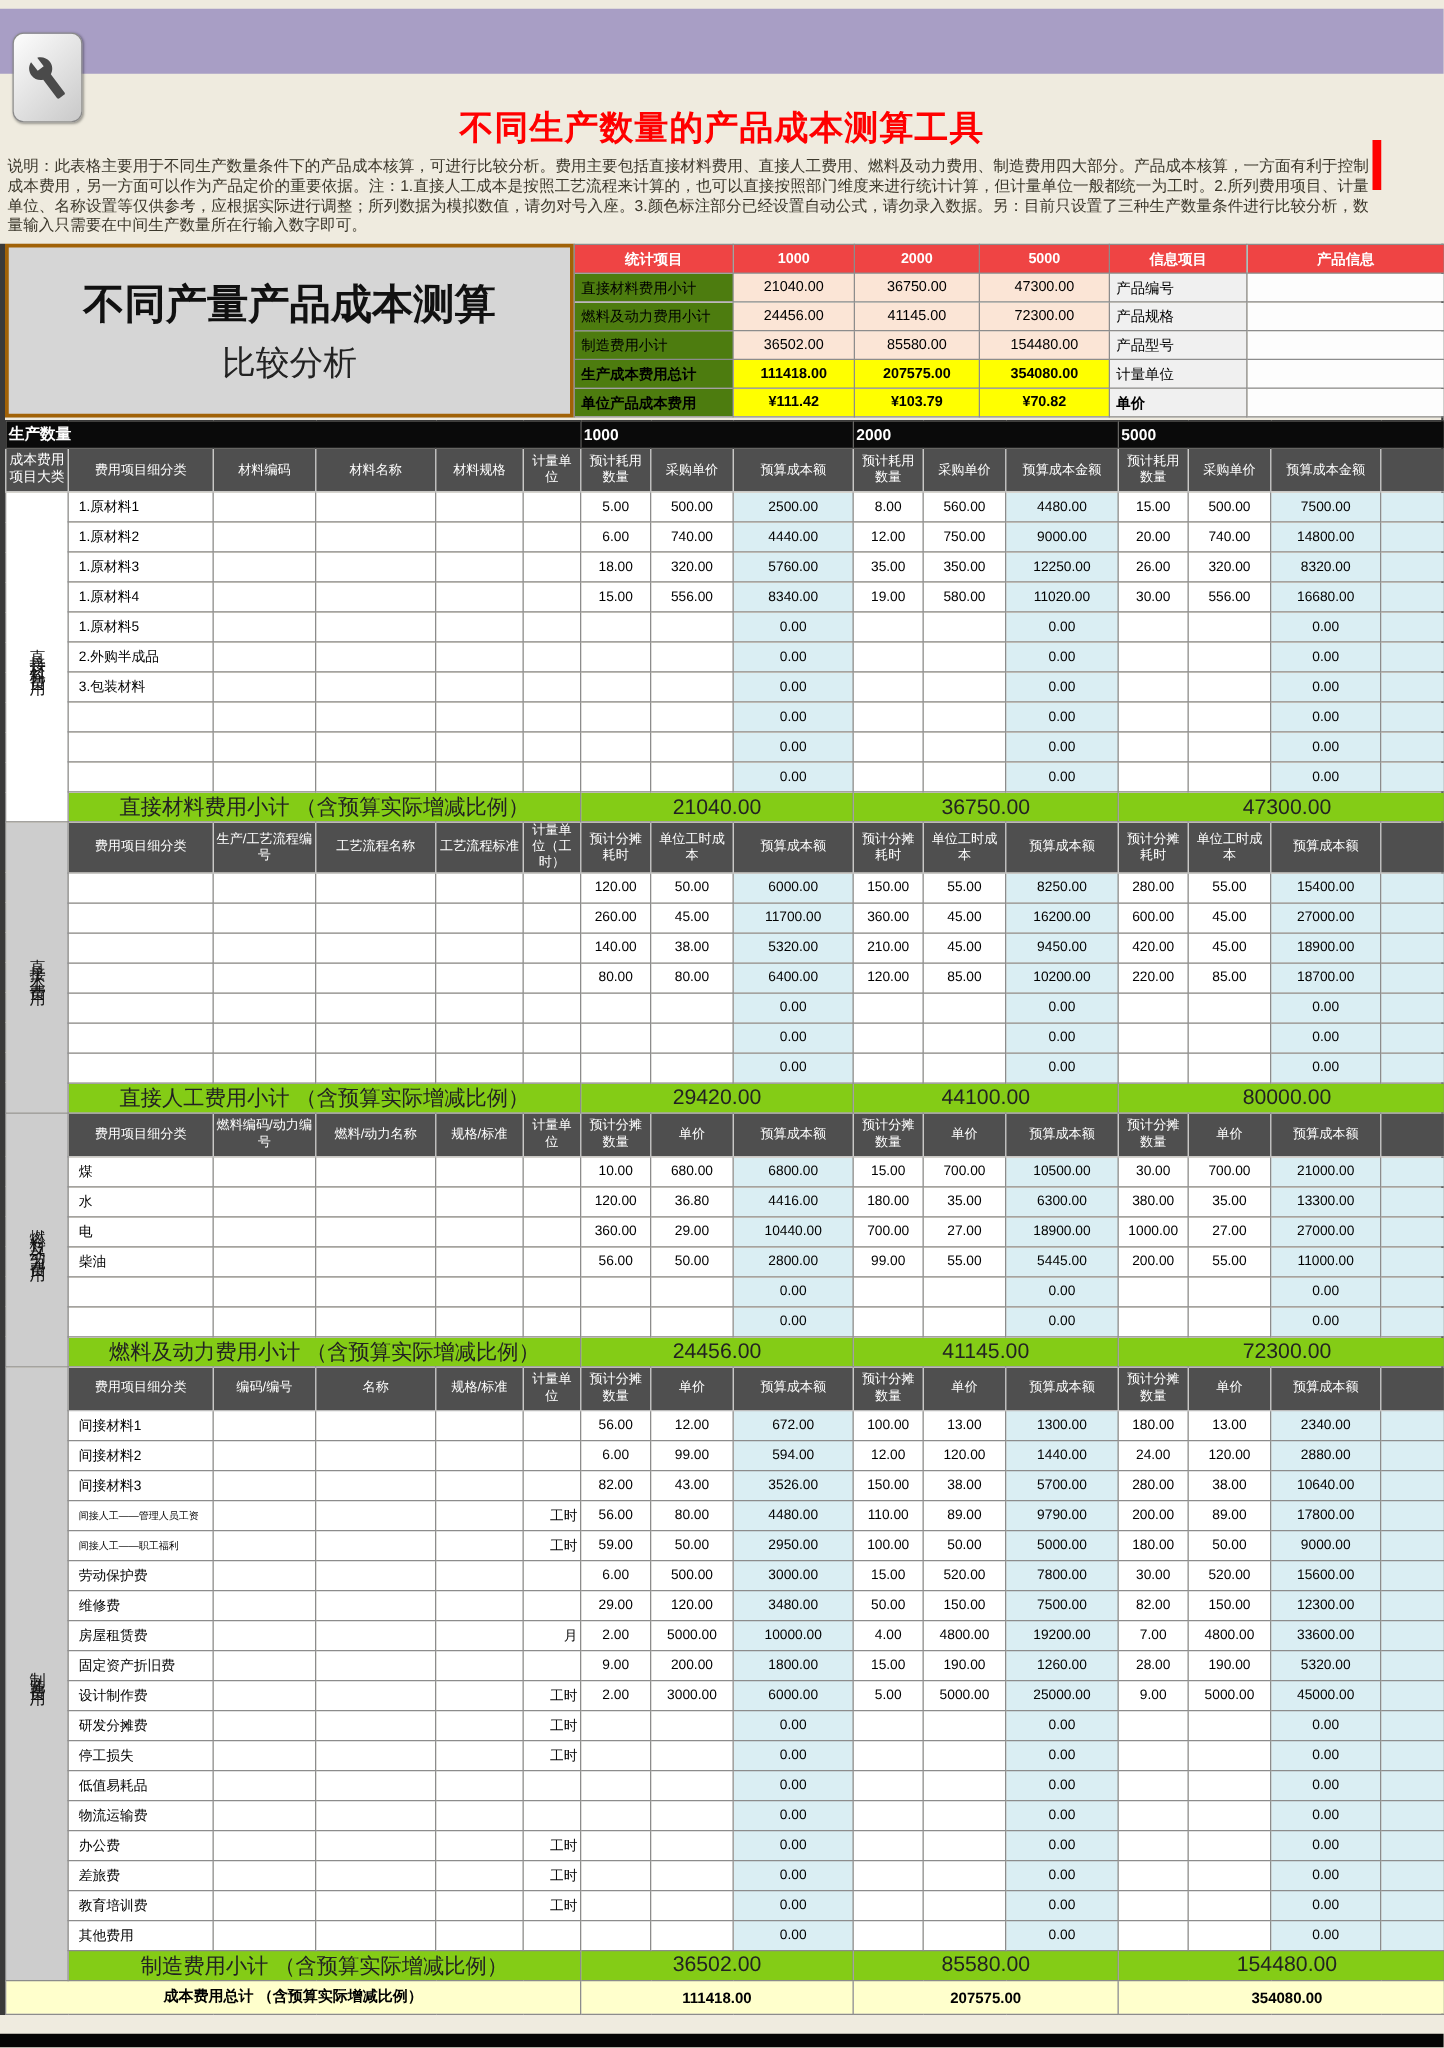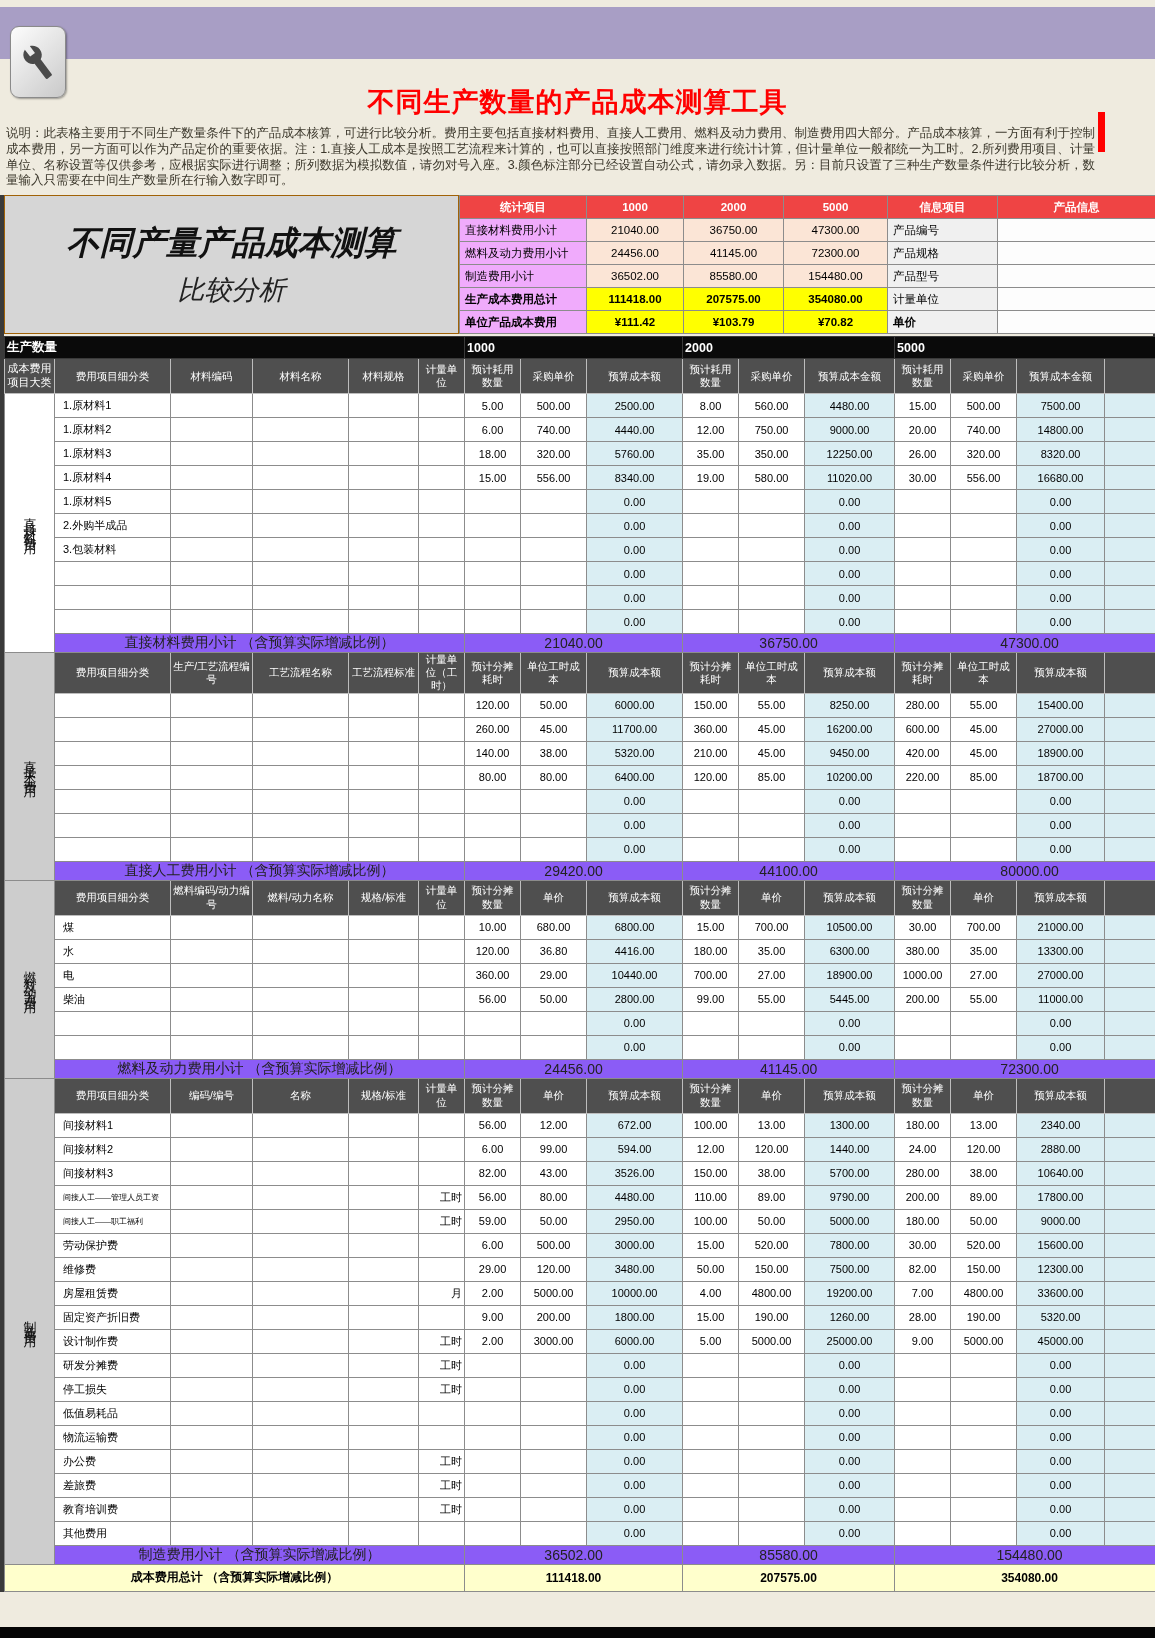--- a/index.html
+++ b/index.html
@@ -20,32 +20,32 @@
   .main-title{margin-top:22px;text-align:center;color:#FF0000;font-size:27px;font-weight:bold;letter-spacing:1px;}
   .instructions{
     margin:6px 4px 0 6px;padding-right:56px;color:#3B372B;
     font-size:12.5px;line-height:15.8px;text-align:justify;
   }
   .red-marker{position:absolute;right:50px;top:112px;width:7px;height:40px;background:#FF0000;}
   
   .sheet{margin-top:6px;border-left:4px solid #3a3a3a;border-right:2px solid #3a3a3a;}
   .summary-row{display:flex;align-items:stretch;}
   .title-box{
-    width:455px;flex:0 0 455px;background:#D6D6D6;border:1px solid #a16207;box-sizing:border-box;
-    display:flex;flex-direction:column;align-items:center;justify-content:center;font-style:italic;
+    width:455px;flex:0 0 455px;background:#D6D6D6;border:3px solid #a16207;box-sizing:border-box;
+    display:flex;flex-direction:column;align-items:center;justify-content:center;
   }
   .title-box .t1{font-size:33px;font-weight:bold;color:#111;}
   .title-box .t2{font-size:27px;color:#222;margin-top:6px;}
   table{border-collapse:collapse;table-layout:fixed;}
   td,th{border:1px solid #8c8c8c;padding:0 2px;overflow:hidden;box-sizing:border-box;}
   
   .summary-table{width:696px;}
   .summary-table td,.summary-table th{height:23px;font-size:11.5px;white-space:nowrap;}
   .sum-head{background:#ef4444;color:#fff;font-weight:bold;text-align:center;font-size:12px;}
-  .sum-label{background:#f0abfc;text-align:left;padding-left:5px;}
+  .sum-label{background:#4d7c0f;text-align:left;padding-left:5px;}
   .sum-info{background:#F0F0F0;text-align:left;padding-left:5px;}
   .sum-prod{background:#FDFDFD;}
   .peach{background:#FBE5D6;text-align:center;}
   .yellow{background:#FFFF00;text-align:center;}
   .bold{font-weight:bold;}
   
   .main-table{width:100%;margin-top:2px;}
   .main-table td,.main-table th{font-size:11px;}
   .band td{height:22px;background:#0a0a0a;color:#fff;font-weight:bold;text-align:left;font-size:12.5px;border-color:#3a3a3a;}
   .sec-head th{
@@ -54,21 +54,21 @@
   }
   .cat-head{font-size:11px !important;}
   .cat-cell{background:#CDCDCD;text-align:center;vertical-align:middle;}
   .cat-cell span{writing-mode:vertical-rl;text-orientation:upright;letter-spacing:5px;font-size:13px;color:#111;display:inline-block;}
   .data-row td{height:24px;background:#fff;}
   .lbl{text-align:left;padding-left:8px;white-space:nowrap;}
   .lbl.small{font-size:8px;}
   .num{text-align:center;white-space:nowrap;}
   .blue{background:#DAEEF3 !important;}
   .unit-cell{text-align:right;}
-  .subtotal td{height:16px;background:#8b5cf6;text-align:center;font-size:14px;color:#222;}
+  .subtotal td{height:16px;background:#84cc16;text-align:center;font-size:17px;color:#222;}
   .grand td{height:27px;background:#FFFFCC;text-align:center;font-weight:bold;font-size:12px;}
   .bottom-bar{position:absolute;left:0;bottom:0;width:100%;height:11px;background:#050505;}
 </style>
 </head>
 <body>
 
 <div class="topbar"></div>
 <div class="tool-icon">
   <svg viewBox="0 0 24 24">
     <path d="M22.7 19l-9.1-9.1c.9-2.3.4-5-1.5-6.9-2-2-5-2.4-7.4-1.3L9 6 6 9 1.6 4.7C.4 7.1.9 10.1 2.9 12.1c1.9 1.9 4.6 2.4 6.9 1.5l9.1 9.1c.4.4 1 .4 1.4 0l2.3-2.3c.5-.4.5-1.1.1-1.4z"></path>

